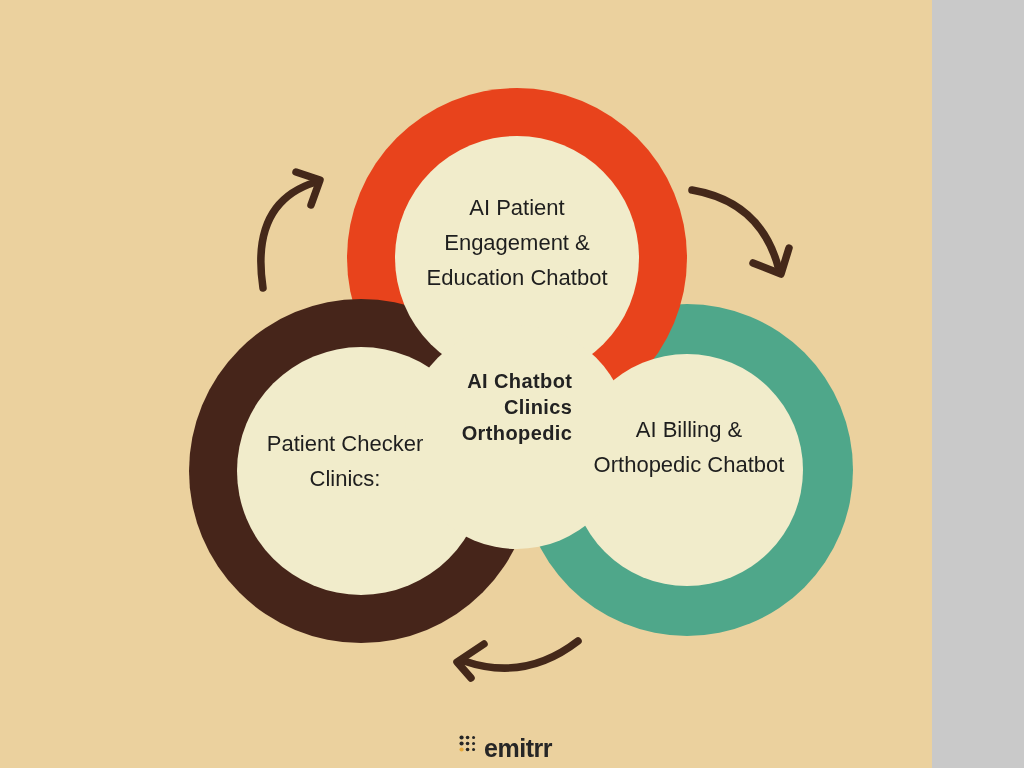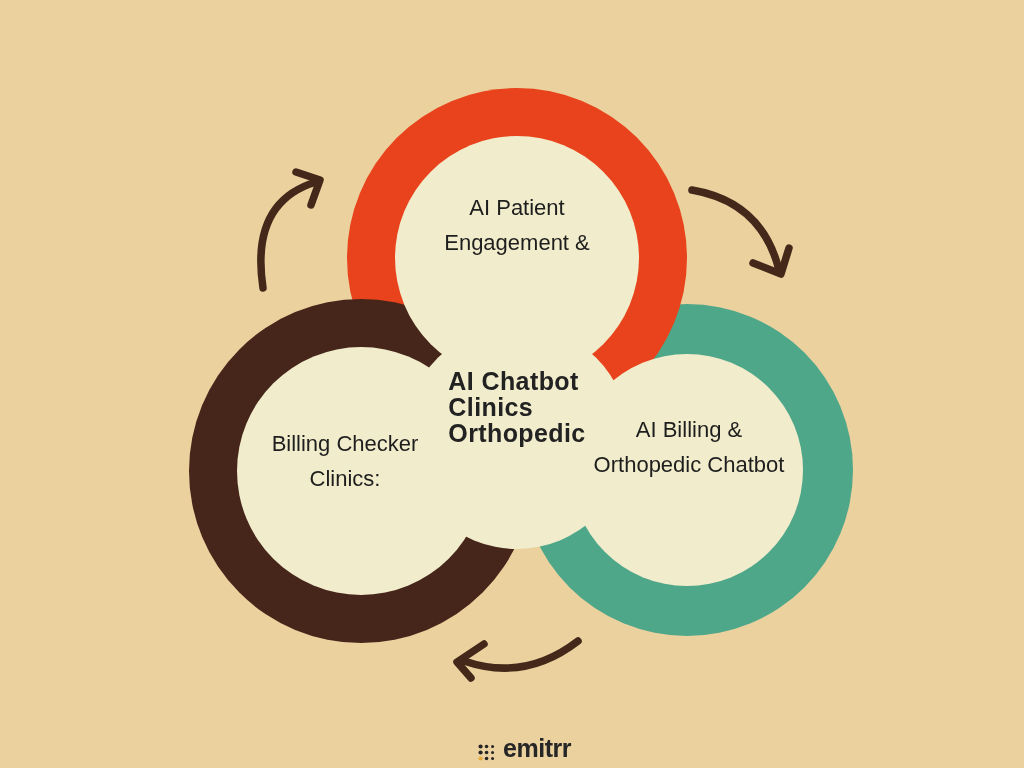--- a/index.html
+++ b/index.html
@@ -2,21 +2,21 @@
 <html><head>
 <meta charset="utf-8">
 <style>
   html,body{margin:0;padding:0;}
   body{
     font-family:"Liberation Sans", sans-serif;
     background:#c9c9c9;
   }
   .canvas{
     position:relative;
-    width:1024px;height:768px;
+    width:932px;height:768px;
     background:#EBD19E;
     overflow:hidden;
   }
   .circle{position:absolute;border-radius:50%;}
   
   .ring-teal  {left:521px;top:304px;width:332px;height:332px;background:#4FA78A;z-index:1;}
   .ring-orange{left:347px;top:88px; width:340px;height:340px;background:#E8431C;z-index:2;}
   .ring-brown {left:189px;top:299px;width:344px;height:344px;background:#46251A;z-index:3;}
   
   .fill{background:#F1ECCB;z-index:4;}
@@ -32,43 +32,43 @@
     text-align:center;
     color:#1E1E1E;
     font-size:22px;
     line-height:35px;
     white-space:nowrap;
   }
   .center-title{
     position:absolute;
     z-index:6;
     transform:translateX(-50%);
-    text-align:left;
+    text-align:right;
     color:#222222;
-    font-size:25px;
+    font-size:20px;
     font-weight:700;
     letter-spacing:0.4px;
     line-height:26px;
     white-space:nowrap;
   }
   .arrow{position:absolute;z-index:5;}
   .arrow path{
     fill:none;
     stroke:#44281A;
     stroke-width:7.5;
     stroke-linecap:round;
     stroke-linejoin:round;
   }
   .footer{
     position:absolute;
     z-index:6;
-    left:524px;top:734px;
+    left:505px;top:734px;
     transform:translateX(-50%);
     display:flex;
-    align-items:flex-end;
+    align-items:flex-start;
     gap:6px;
   }
   .brand-text{
     font-size:25px;
     font-weight:700;
     letter-spacing:-0.5px;
     color:#262626;
   }
 </style>
 </head>
@@ -94,24 +94,25 @@
     <path d="M73 83 L101 94 L109 68"></path>
   </svg>
   <svg class="arrow" style="left:440px;top:630px" width="160" height="60" viewBox="0 0 160 60">
     <path d="M138 11 Q85 52 24 31"></path>
     <path d="M44 14 L17 32 L31 48"></path>
   </svg>
 
   <div class="label" style="left:517px;top:190px">
     <div>AI Patient</div>
     <div>Engagement &amp;</div>
+    <div>Education Chatbot</div>
   </div>
 
   <div class="label" style="left:345px;top:426px">
-    <div>Billing Checker</div>
+    <div>Patient Checker</div>
     <div>Clinics:</div>
   </div>
 
   <div class="label" style="left:689px;top:412px">
     <div>AI Billing &amp;</div>
     <div>Orthopedic Chatbot</div>
   </div>
 
   <div class="center-title" style="left:517px;top:368px">
     <div>AI Chatbot</div>

